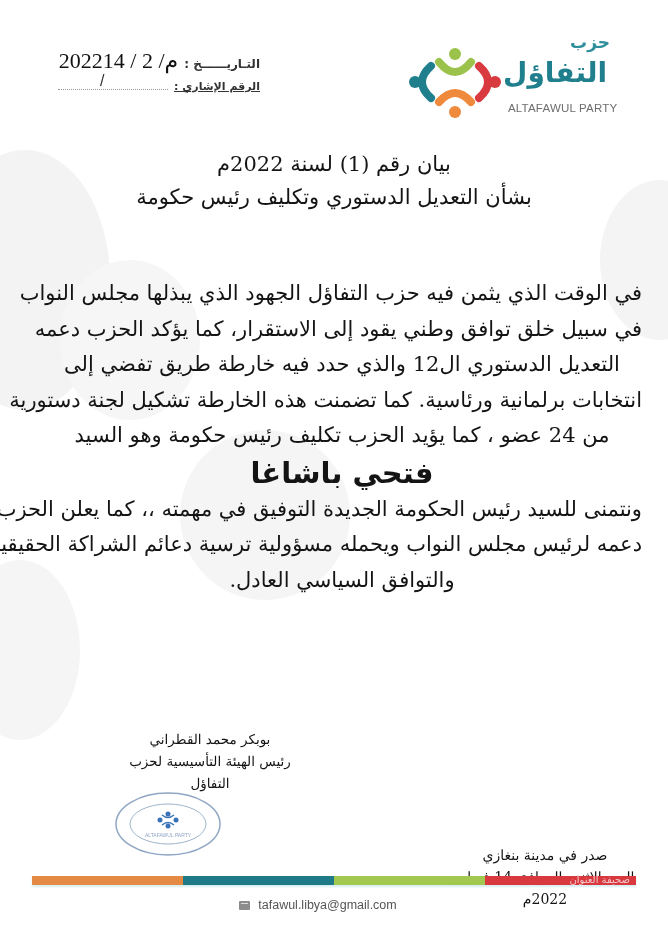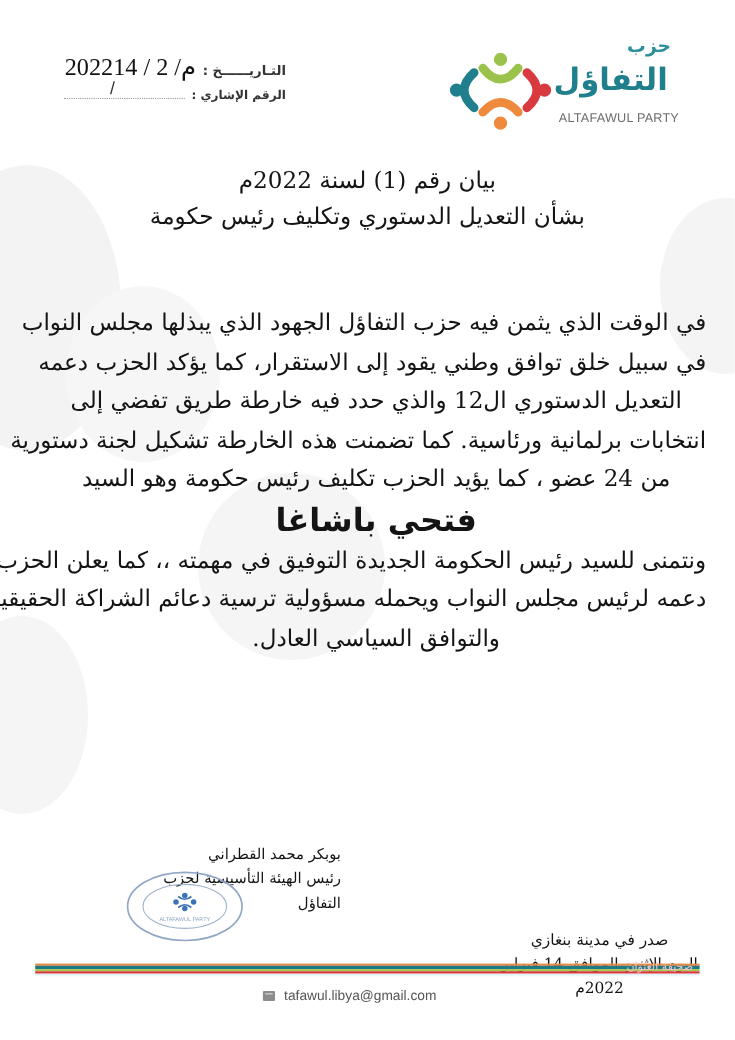--- a/index.html
+++ b/index.html
@@ -21,44 +21,44 @@
     .logo-hizb { position: absolute; right: 35px; top: -10px; font-size: 17px; color: #2e8f9a; font-family: "DejaVu Sans", sans-serif; direction: rtl; font-weight: bold; }
     .logo-name { position: absolute; right: 38px; top: 14px; font-size: 28px; color: #1f7f8c; font-family: "DejaVu Sans", sans-serif; direction: rtl; font-weight: bold; }
     .logo-en { position: absolute; left: 103px; top: 60px; font-size: 11.5px; color: #6e6e6e; font-family: "Liberation Sans", sans-serif; letter-spacing: 0.2px; }
 
     
     .date-block { left: 20px; top: 48px; width: 240px; direction: rtl; }
     .date-row { display: flex; align-items: baseline; justify-content: flex-start; gap: 6px; }
     .date-label { font-family: "DejaVu Sans", sans-serif; font-size: 12px; font-weight: bold; color: #333; }
     .date-value { font-family: "Liberation Serif", serif; font-size: 22px; color: #111; direction: ltr; }
     .ref-row { display: flex; align-items: baseline; gap: 6px; margin-top: 6px; }
-    .ref-label { font-family: "DejaVu Sans", sans-serif; font-size: 11px; font-weight: bold; color: #333; }
+    .ref-label { font-family: "DejaVu Sans", sans-serif; font-size: 11px; font-weight: bold; color: #333; text-decoration: underline; }
     .ref-line { display: inline-block; width: 110px; border-bottom: 1px dotted #999; height: 10px; position: relative; }
     .ref-line .slash { position: absolute; left: 42px; top: -8px; font-size: 16px; color: #333; font-family: "Liberation Sans", sans-serif; }
 
     
     .title { left: 0; top: 148px; width: 668px; text-align: center; direction: rtl; }
     .title div { font-size: 21px; line-height: 33px; }
 
     
     .body-text { left: 42px; top: 276px; width: 600px; direction: rtl; text-align: center; font-size: 21px; line-height: 35.5px; }
     .body-text .line { white-space: nowrap; }
     .name-bold { font-family: "DejaVu Sans", sans-serif; font-weight: bold; font-size: 29px; line-height: 38px; }
 
     
-    .signature { left: 110px; top: 728px; width: 200px; direction: rtl; text-align: right; font-size: 13.5px; line-height: 22px; margin-top: 38px; }
+    .signature { left: 110px; top: 728px; width: 200px; direction: rtl; text-align: center; font-size: 13.5px; line-height: 22px; }
 
     
     .stamp { left: 113px; top: 790px; width: 110px; height: 68px; }
 
     
     .issued { left: 432px; top: 800px; width: 226px; direction: rtl; text-align: center; font-size: 14px; line-height: 22px; margin-top: 44px; }
 
     
-    .colorbar { left: 32px; top: 876px; width: 604px; height: 9px; display: flex; box-shadow: 0 2px 2px #d8eef2; flex-direction: column; }
+    .colorbar { left: 32px; top: 876px; width: 604px; height: 9px; display: flex; box-shadow: 0 2px 2px #d8eef2; }
     .colorbar span { flex: 1; height: 100%; }
     .bar-watermark { position: absolute; right: 6px; top: -2px; font-size: 10px; color: #f3c7c9; font-family: "DejaVu Sans", sans-serif; direction: rtl; }
 
     
     .footer { left: 0; top: 898px; width: 636px; display: flex; justify-content: center; align-items: center; gap: 8px; }
     .mail-icon { width: 11px; height: 9px; background: #8c8c8c; border-radius: 1px; position: relative; }
     .mail-icon::after { content: ""; position: absolute; left: 2px; top: 2px; width: 7px; height: 1px; background: #ddd; }
     .email { font-family: "Liberation Sans", sans-serif; font-size: 12.5px; color: #555; }
   </style>
 </head>

